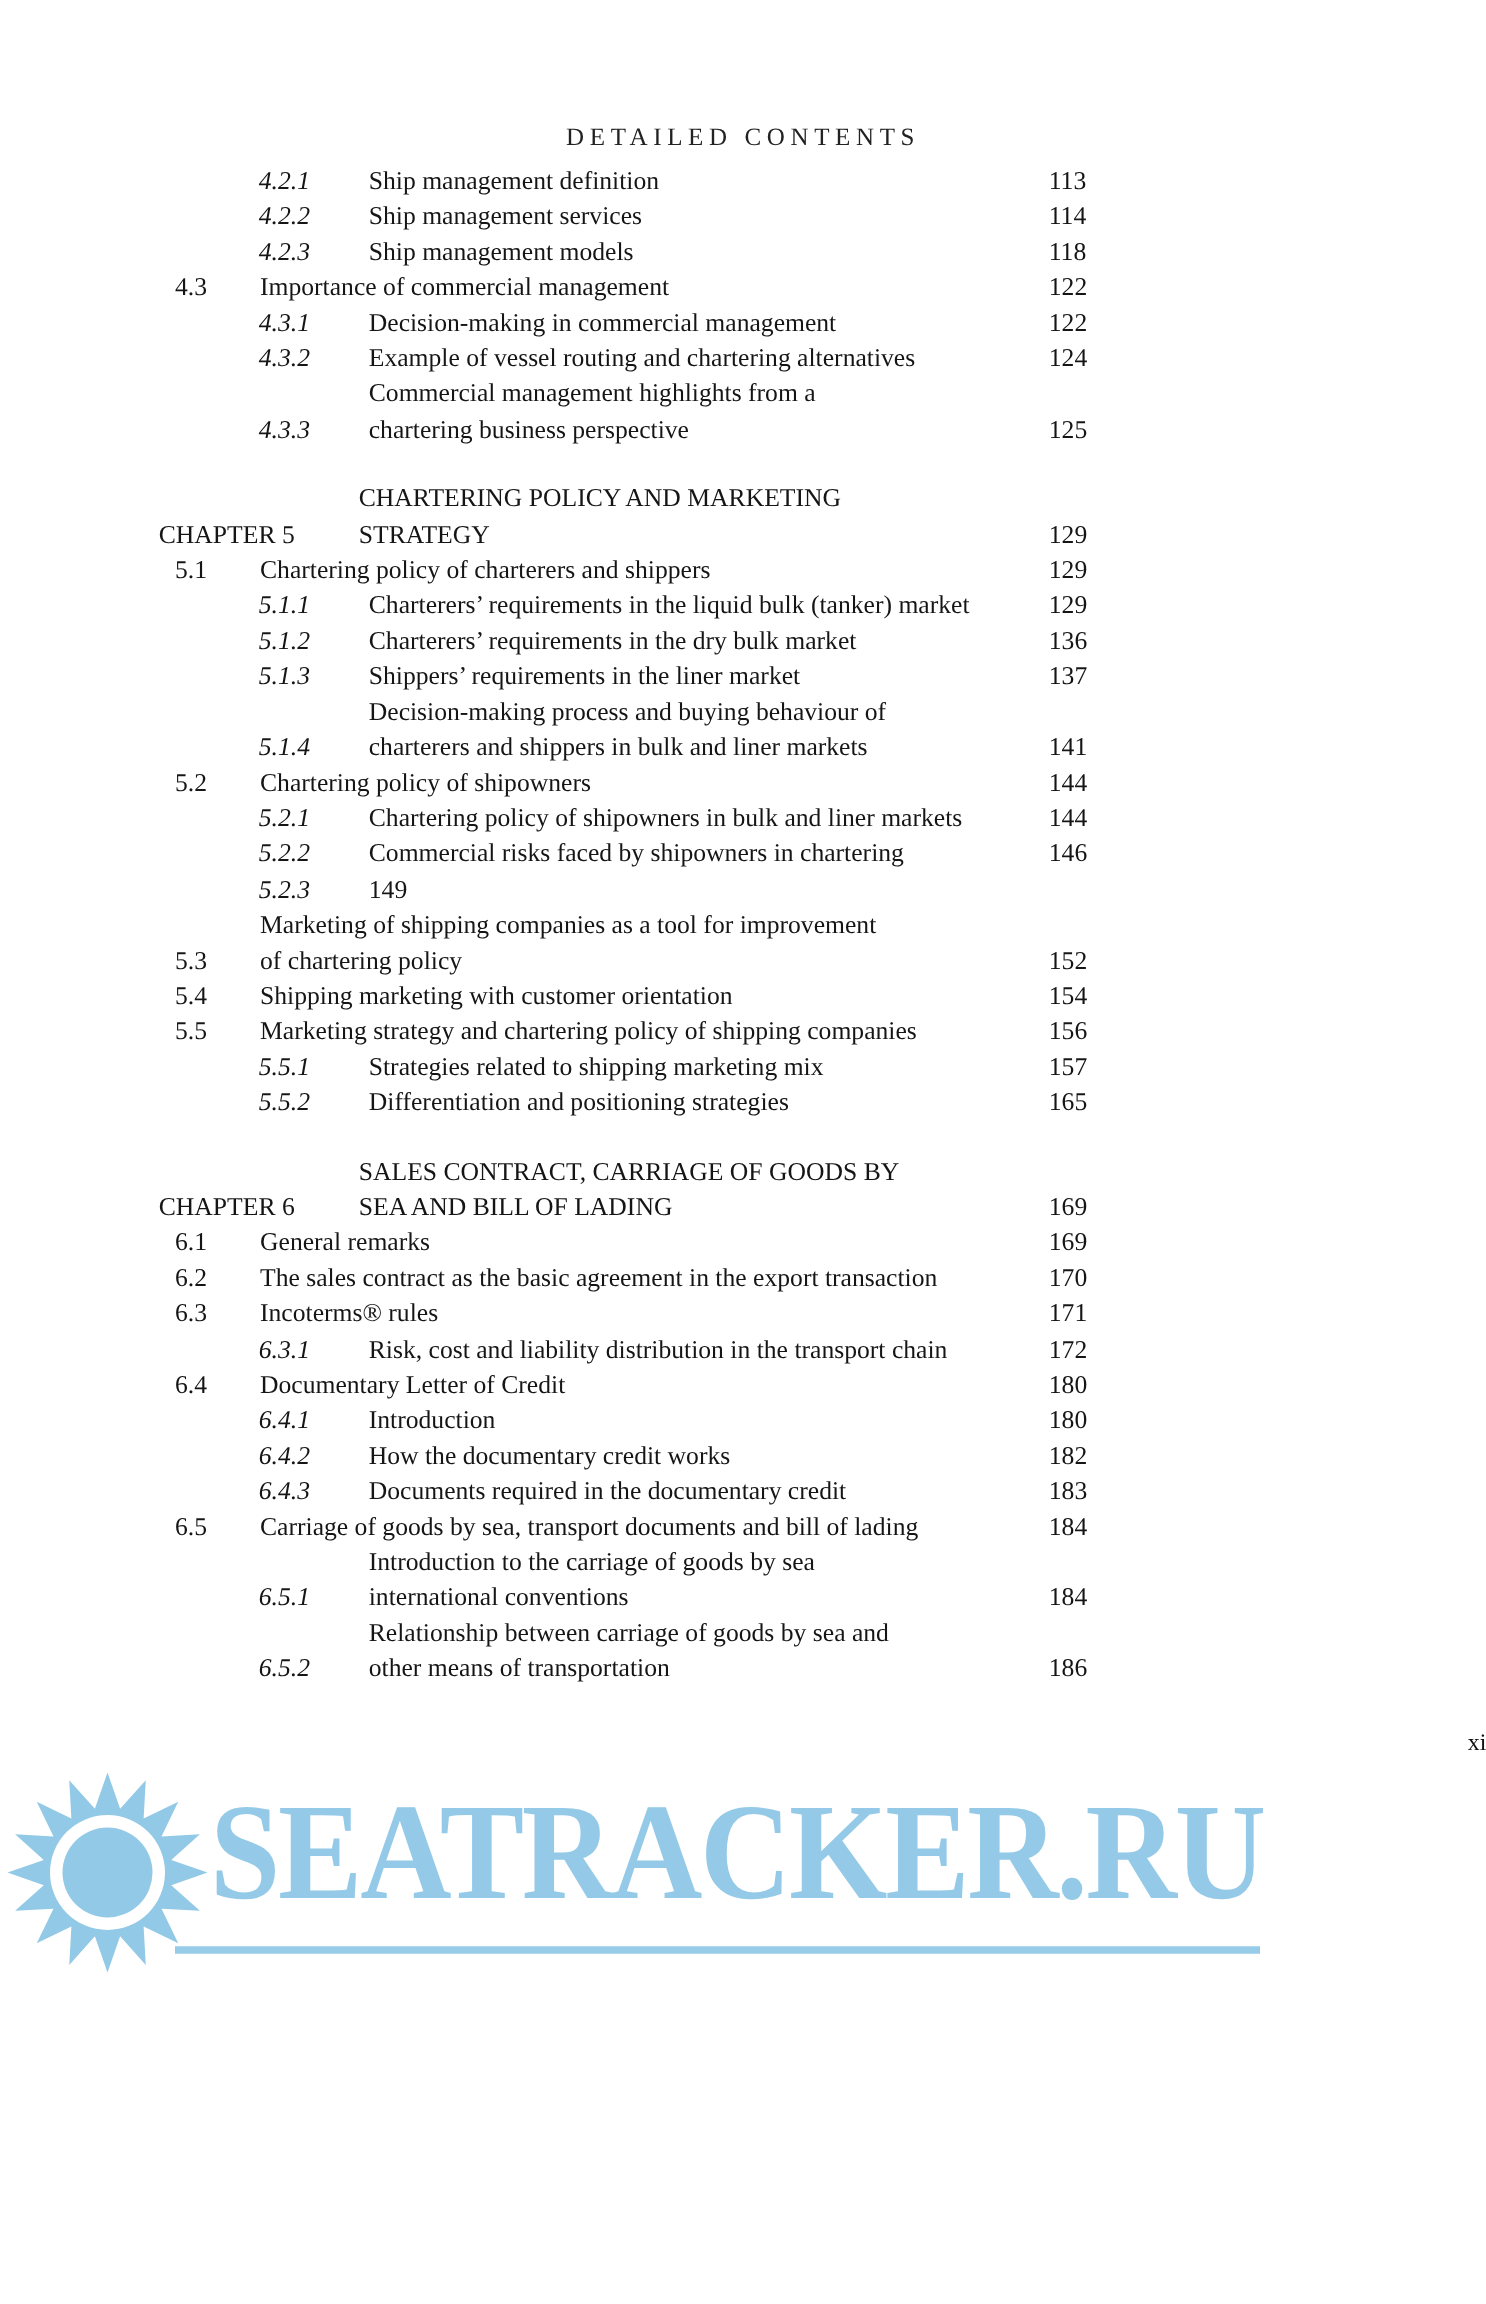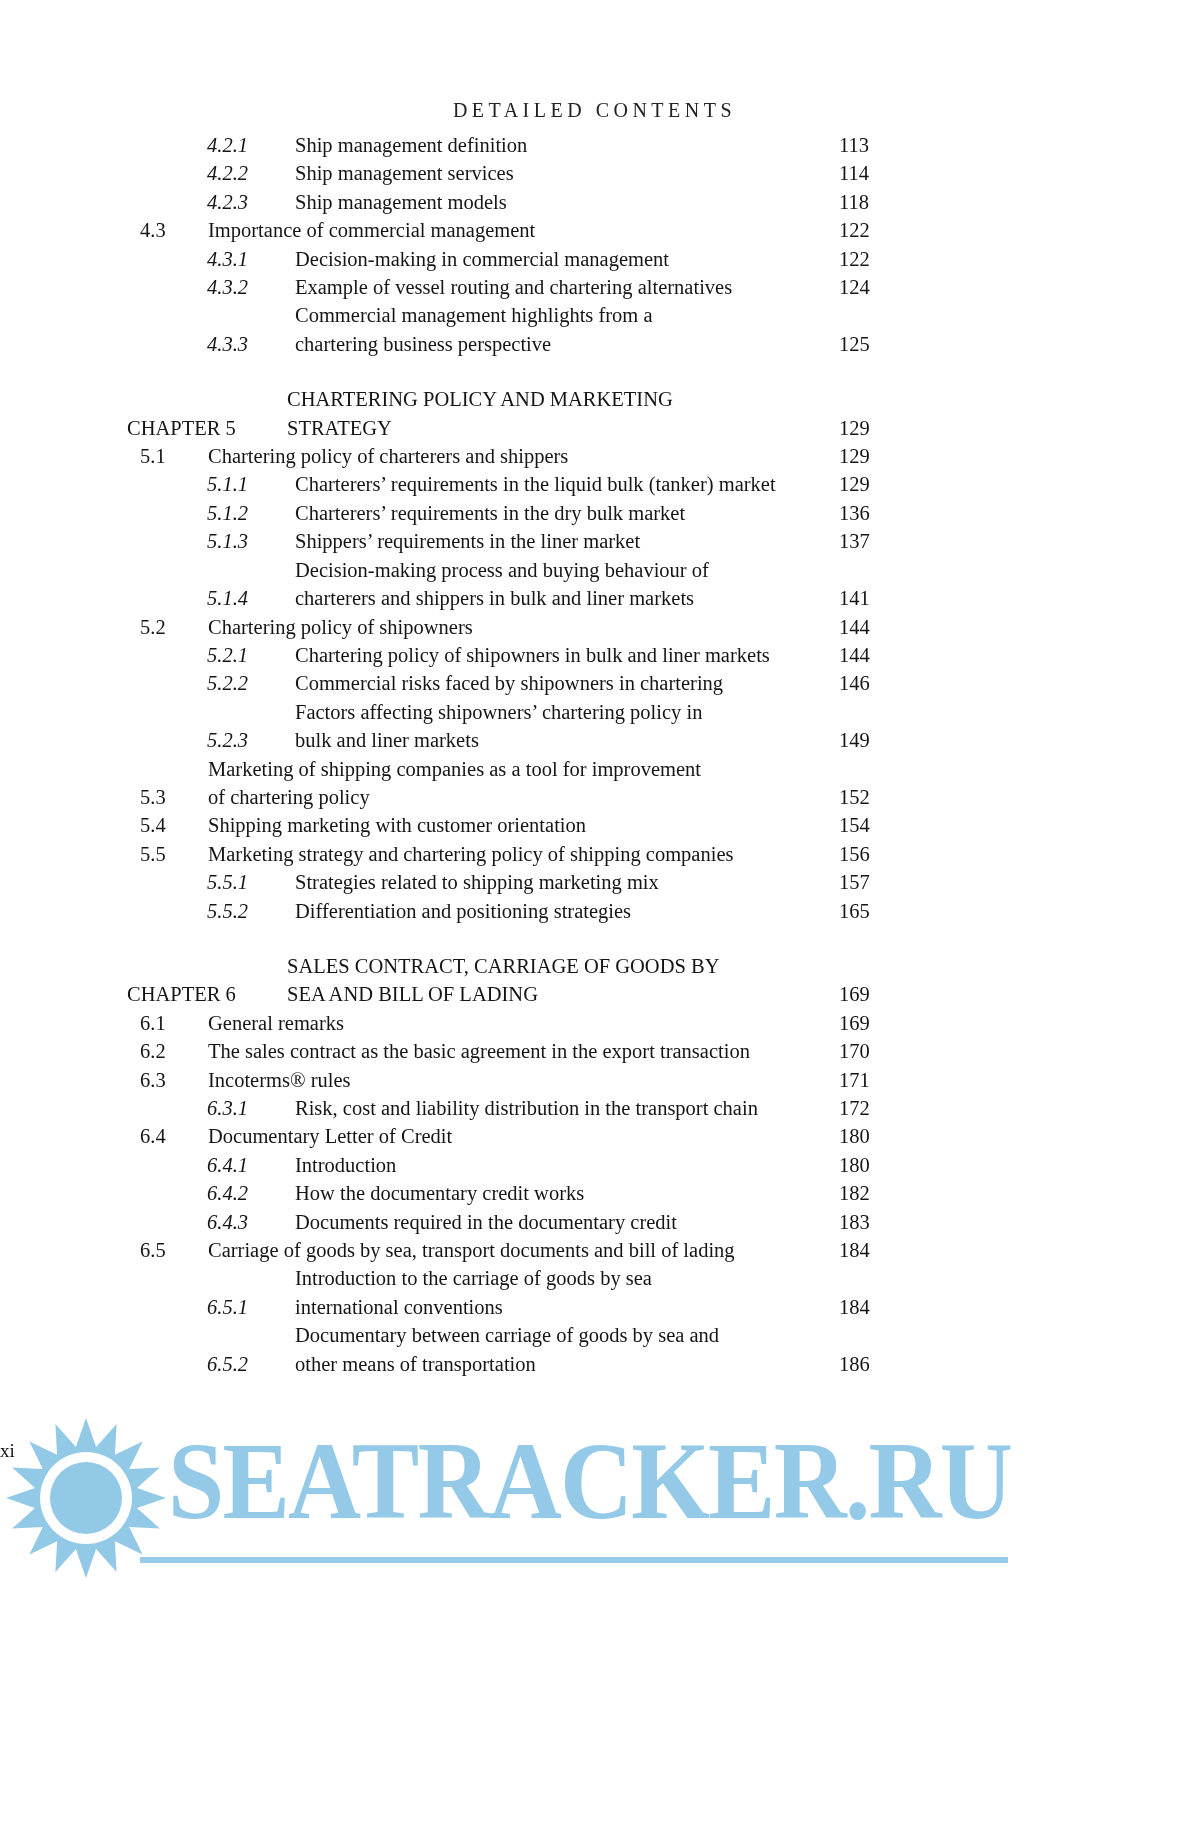--- a/index.html
+++ b/index.html
@@ -28,22 +28,22 @@
   .num { flex:0 0 auto; white-space:nowrap; }
   .title { flex:1 1 auto; }
   .pageno { flex:0 0 52px; text-align:left; }
   .chapter .num { width:160px; }
   .s1 { padding-left:13px; }
   .s1 .num { width:68px; }
   .s2 { padding-left:80px; }
   .s2 .num { width:88px;font-style:italic; }
 
   .folio {
-    position:absolute; top:1440px; left:0; width:100%;
-    text-align:left; font-size:19px; z-index:4; color:#111;
+    position:absolute; top:1384px; left:0; width:100%;
+    text-align:right; font-size:19px; z-index:4; color:#111;
   }
 
   .watermark-text {
     position:absolute; left:168px; top:1418px;
     font-family:"Liberation Serif", serif;
     font-weight:bold;
     font-size:110px; line-height:1.15;
     letter-spacing:-2px;
     white-space:nowrap;
     color:#8cc6e6;
@@ -197,24 +197,20 @@
   <div class="row s2">
     <span class="num">5.2.2</span>
     <span class="title">
           <div>Commercial risks faced by shipowners in chartering</div>
         </span>
     <span class="pageno">146</span>
   </div>
 
   <div class="row s2">
     <span class="num">5.2.3</span>
-    <span class="title">
-          <div>Factors affecting shipowners’ chartering policy in</div>
-          <div>bulk and liner markets</div>
-        </span>
     <span class="pageno">149</span>
   </div>
 
   <div class="row s1">
     <span class="num">5.3</span>
     <span class="title">
           <div>Marketing of shipping companies as a tool for improvement</div>
           <div>of chartering policy</div>
         </span>
     <span class="pageno">152</span>
@@ -339,21 +335,21 @@
     <span class="title">
           <div>Introduction to the carriage of goods by sea</div>
           <div>international conventions</div>
         </span>
     <span class="pageno">184</span>
   </div>
 
   <div class="row s2">
     <span class="num">6.5.2</span>
     <span class="title">
-          <div>Documentary between carriage of goods by sea and</div>
+          <div>Relationship between carriage of goods by sea and</div>
           <div>other means of transportation</div>
         </span>
     <span class="pageno">186</span>
   </div>
 </div>
 
   <div class="folio">xi</div>
 
   <svg class="sun-logo" viewBox="-90 -90 180 180" xmlns="http://www.w3.org/2000/svg">
     <polygon fill="#8cc6e6" opacity="0.95" points="

